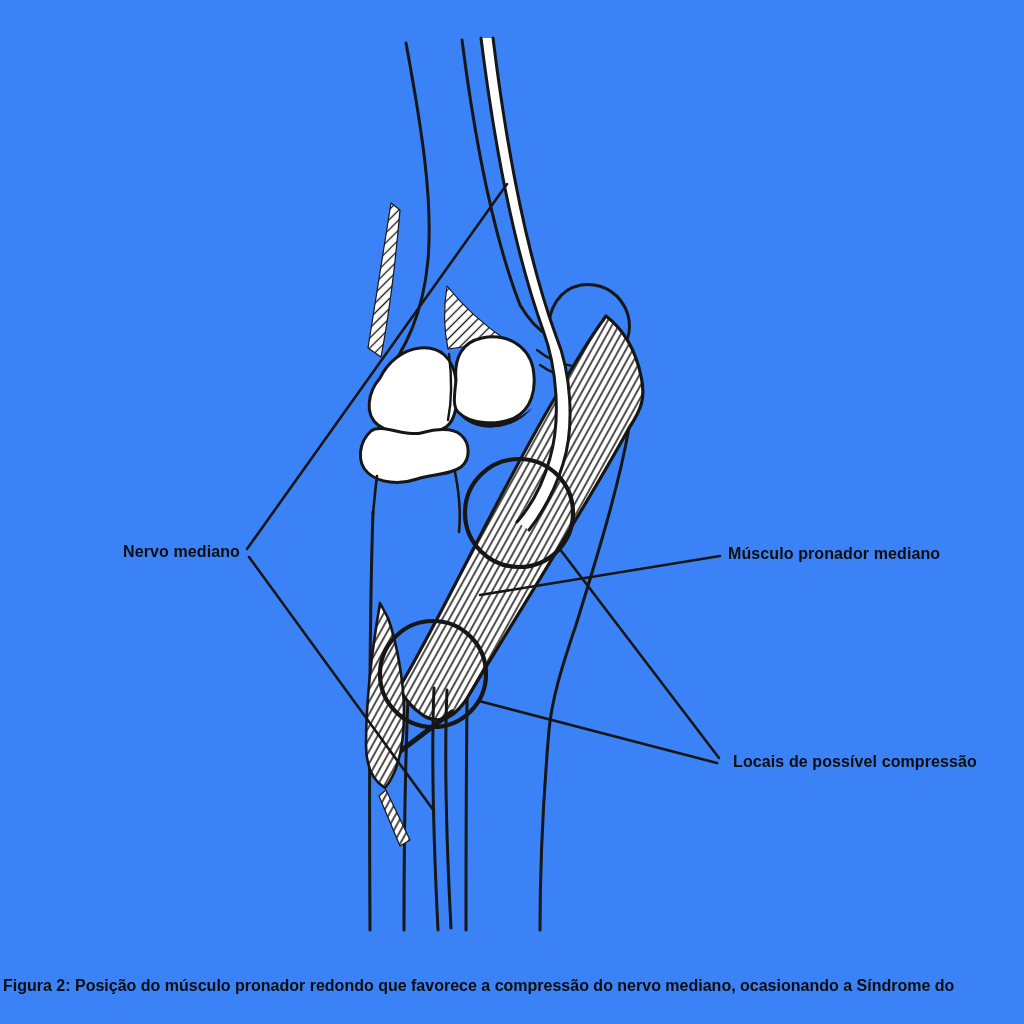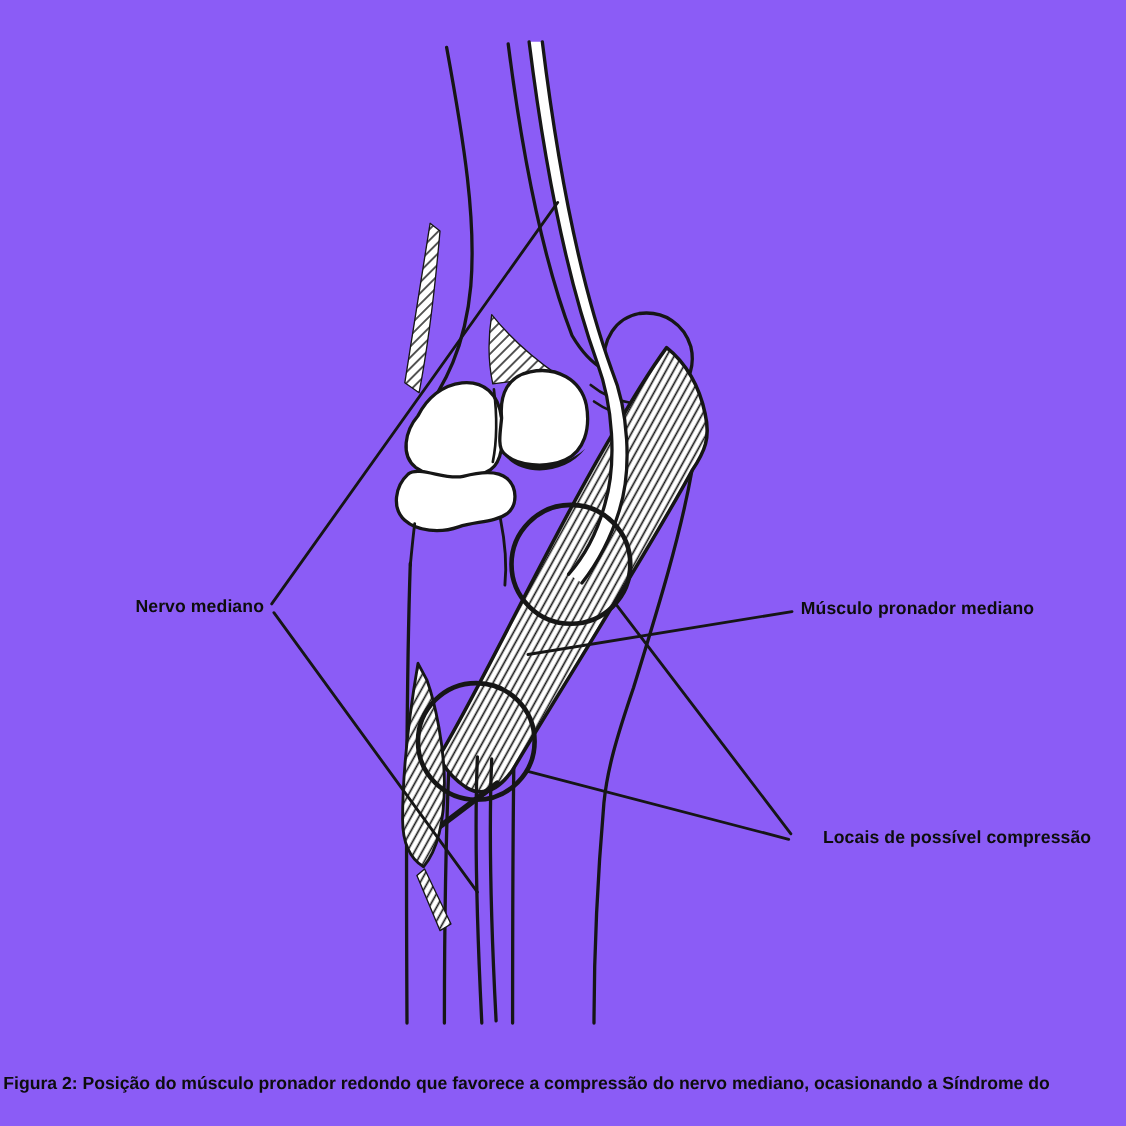--- a/index.html
+++ b/index.html
@@ -1,23 +1,23 @@
 <!DOCTYPE html>
 <html><head>
 <meta charset="utf-8">
 <style>
   html,body{margin:0;padding:0;background:#ffffff;}
-  #stage{position:relative;width:1024px;height:1024px;background:#8b5cf6;overflow:hidden;
+  #stage{position:relative;width:1024px;height:1024px;background:#3b82f6;overflow:hidden;
          font-family:"Liberation Sans",sans-serif;}
   #art{position:absolute;left:0;top:0;}
   .label{position:absolute;font-weight:bold;font-size:16px;color:#0d0d0d;
          letter-spacing:.1px;white-space:nowrap;line-height:18px;}
   #lbl-nervo{left:70px;top:543px;width:170px;text-align:right;}
   #lbl-musculo{left:728px;top:545px;}
-  #lbl-locais{left:718px;top:750px;width:274px;text-align:right;white-space:normal;line-height:23px;}
+  #lbl-locais{left:718px;top:750px;width:274px;text-align:center;white-space:normal;line-height:23px;}
   #caption{position:absolute;left:3px;top:975px;width:1018px;font-weight:bold;font-size:16px;
            color:#0d0d0d;line-height:21px;}
   #caption .cap-line2{padding-left:7px;}
 </style>
 </head>
 <body>
 
 <div id="stage">
 
   <svg id="art" width="1024" height="1024" viewBox="0 0 1024 1024">

